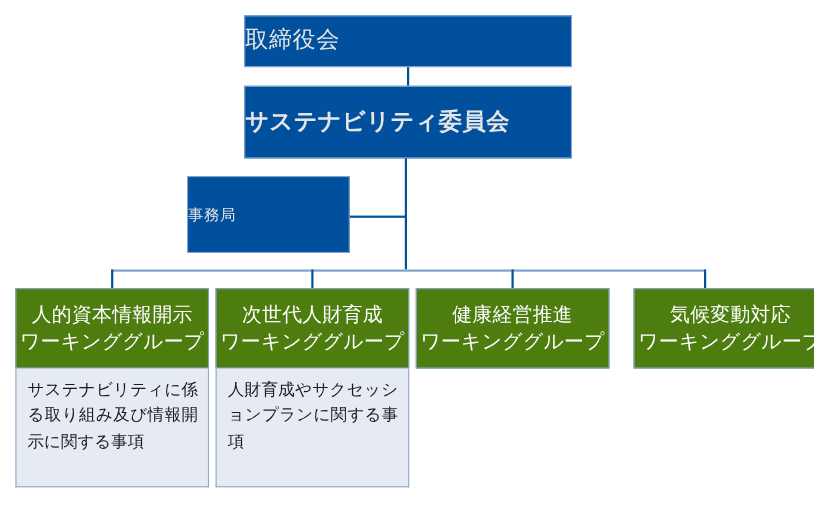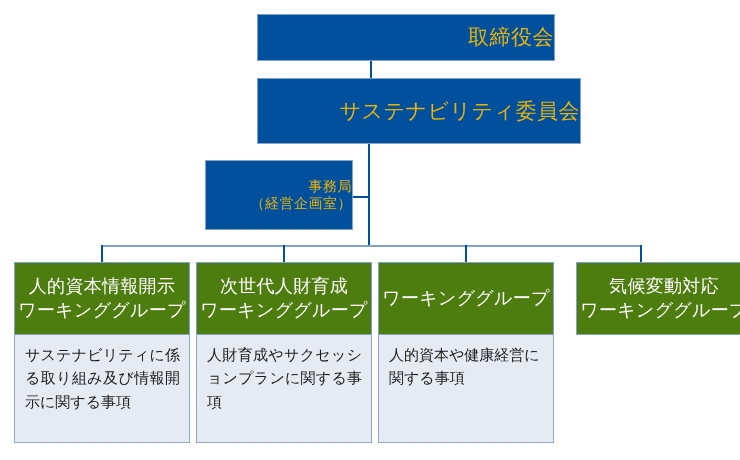--- a/index.html
+++ b/index.html
@@ -32,43 +32,42 @@
     height: 2px;
     background: #7FA3CC;
   }
 
   
   .node {
     position: absolute;
     box-sizing: border-box;
     background: #00509E;
     border: 1px solid #7FA3CC;
-    color: #eab308;
+    color: #e5e5e5;
     display: flex;
     flex-direction: column;
-    align-items: flex-end;
+    align-items: flex-start;
     justify-content: center;
     text-align: center;
     letter-spacing: 0.5px;
-    margin-left: 35px;
   }
   .node .title-main {
     font-size: 21px;
     line-height: 1.15;
     white-space: nowrap;
   }
   .node .title-sub {
     font-size: 16px;
     line-height: 1.2;
     white-space: nowrap;
     margin-top: 1px;
   }
 
   #board { left: 222px; top: 14px; width: 298px; height: 47px; }
-  #committee { left: 222px; top: 78px; width: 324px; height: 66px; }
+  #committee { left: 222px; top: 78px; width: 298px; height: 66px; font-weight: bold; }
   #secretariat { left: 170px; top: 160px; width: 148px; height: 70px; }
   #secretariat .title-main { font-size: 14px; }
   #secretariat .title-sub { font-size: 14px; }
 
   
   .wg {
     position: absolute;
     top: 262px;
     width: 176px;
   }
@@ -122,21 +121,20 @@
   <div class="node" id="committee">
     <span class="title-main">サステナビリティ委員会</span>
   </div>
 
   <div class="line v" style="left:368px; top:144px; height:101px;"></div>
 
   <div class="line h" style="left:318px; top:196px; width:52px;"></div>
 
   <div class="node" id="secretariat">
     <span class="title-main">事務局</span>
-    <span class="title-sub">（経営企画室）</span>
   </div>
 
   <div class="bus" style="left:101px; top:245px; width:540px;"></div>
 
   <div class="line v" style="left:101px; top:245px; height:18px;"></div>
   <div class="line v" style="left:283px; top:245px; height:18px;"></div>
   <div class="line v" style="left:465px; top:245px; height:18px;"></div>
   <div class="line v" style="left:640px; top:245px; height:18px;"></div>
 
   <div class="wg" id="wg1">
@@ -150,23 +148,23 @@
   <div class="wg" id="wg2">
     <div class="wg-head">
       <span class="l1">次世代人財育成</span>
       <span class="l2">ワーキンググループ</span>
     </div>
     <div class="wg-body">人財育成やサクセッションプランに関する事項</div>
   </div>
 
   <div class="wg" id="wg3">
     <div class="wg-head">
+      <span class="l1">健康経営推進</span>
       <span class="l2">ワーキンググループ</span>
     </div>
-    <div class="wg-body">人的資本や健康経営に関する事項</div>
   </div>
 
   <div class="wg" id="wg4">
     <div class="wg-head">
       <span class="l1">気候変動対応</span>
       <span class="l2">ワーキンググループ</span>
     </div>
   </div>
 
 </div>

